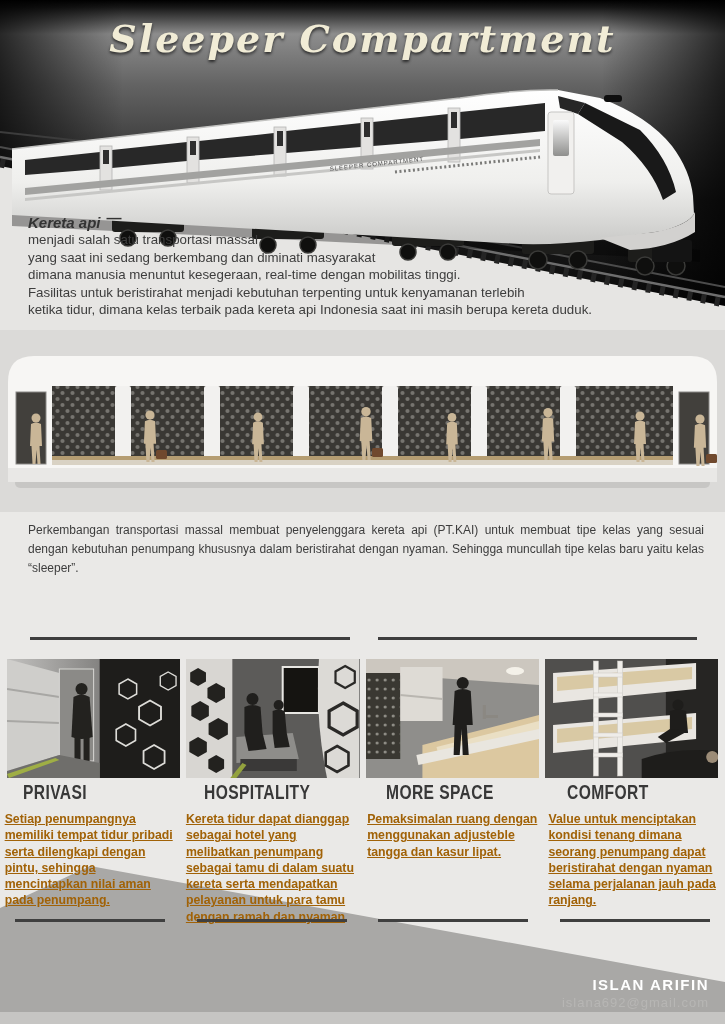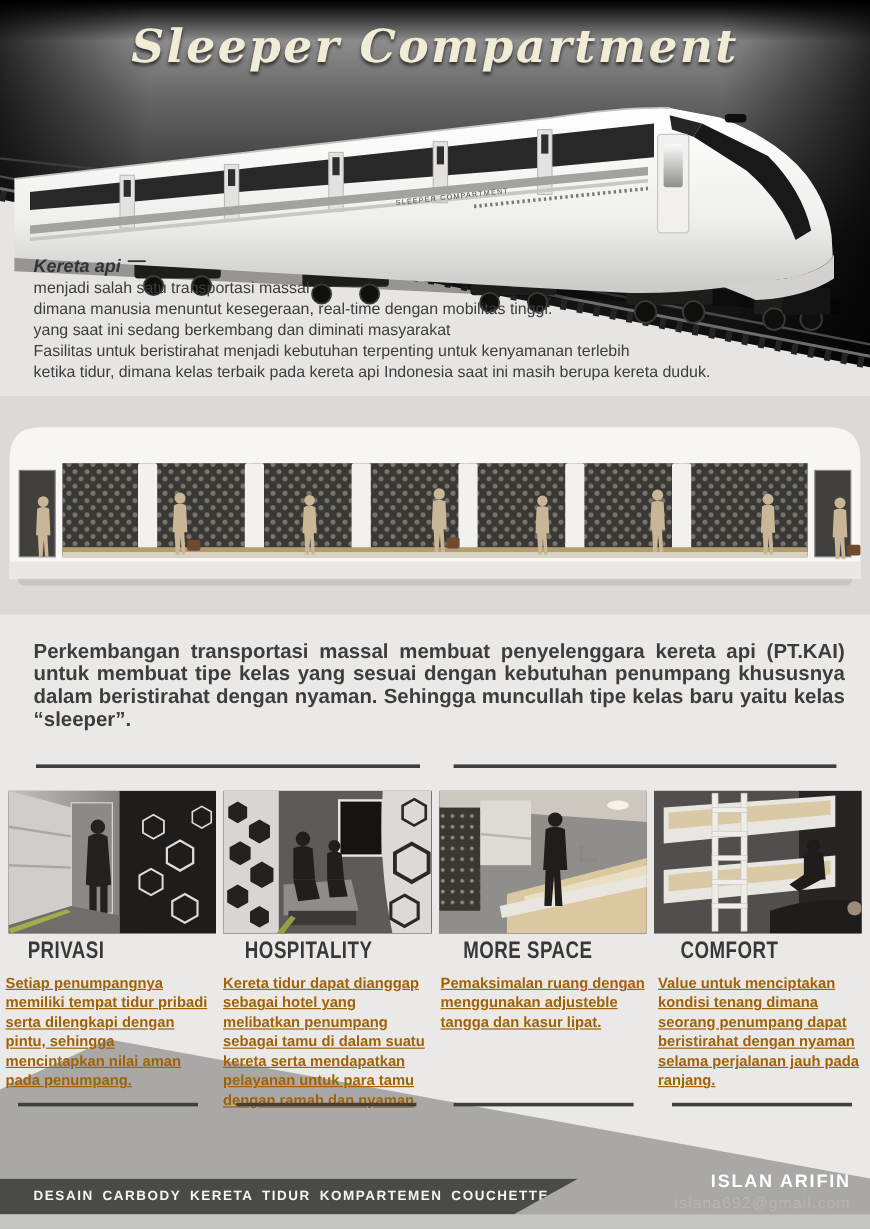--- a/index.html
+++ b/index.html
@@ -18,21 +18,21 @@
   .intro{position:absolute;left:28px;top:214px;width:678px;color:#3d3d3d;z-index:3;}
   .lead{font-size:15px;font-weight:700;font-style:italic;color:#333;}
   .lead .dash{display:inline-block;transform:translateY(-5px);margin-left:6px;font-style:normal;}
   .intro .line{font-size:13.3px;line-height:17.6px;font-weight:500;}
 
   
   .interior{position:absolute;left:0;top:330px;width:725px;height:182px;background:#dbdad8;}
 
   
   .tidur{position:absolute;left:28px;top:517px;width:676px;color:#3d3d3d;}
-  .tidur .para{margin-top:16px;font-size:17px;line-height:19px;text-align:justify;font-weight:700;}
+  .tidur .para{margin-top:4px;font-size:12px;line-height:19px;text-align:justify;font-weight:400;}
 
   
   .concept-head{position:absolute;left:30px;top:622px;width:667px;height:32px;
     display:flex;align-items:center;gap:28px;}
   .concept-head .rule{flex:1;height:3px;background:#3e3e3e;}
   .concept-script{font-family:"DejaVu Serif",serif;font-style:italic;font-weight:700;
     font-size:26px;color:#383838;white-space:nowrap;}
   .strip{position:absolute;left:7px;top:659px;width:711px;height:119px;display:flex;gap:6px;}
   .panel{flex:1;overflow:hidden;background:#6b6a68;}
   .panel svg{display:block;width:100%;height:100%;}
@@ -146,22 +146,22 @@
       <path d="M558,96 L585,103 L578,114 L560,108 Z" fill="#262626"></path>
       <rect x="604" y="95" width="18" height="7" rx="3" fill="#0e0e0e"></rect>
       <rect x="548" y="112" width="26" height="82" rx="3" fill="#f1f0ee" stroke="#c6c5c3"></rect>
       <rect x="553" y="120" width="16" height="36" rx="2" fill="url(#doorWin)"></rect>
       <path d="M600,238 L655,232 Q690,225 695,212 L695,232 Q670,248 630,250 Z" fill="#d2d1cf"></path>
     </svg>
     <div class="poster-title">Sleeper Compartment</div>
     <div class="intro">
       <div class="lead"><span>Kereta api</span><span class="dash">—</span></div>
       <div class="line">menjadi salah satu transportasi massal</div>
+      <div class="line">yang saat ini sedang berkembang dan diminati masyarakat</div>
       <div class="line">dimana manusia menuntut kesegeraan, real-time dengan mobilitas tinggi.</div>
-      <div class="line">yang saat ini sedang berkembang dan diminati masyarakat</div>
       <div class="line">Fasilitas untuk beristirahat menjadi kebutuhan terpenting untuk kenyamanan terlebih</div>
       <div class="line">ketika tidur, dimana kelas terbaik pada kereta api Indonesia saat ini masih berupa kereta duduk.</div>
     </div>
   </div>
 
   <div class="interior">
     <svg width="725" height="182" viewBox="0 0 725 182" aria-hidden="true">
       <defs>
         <pattern id="hexdots" width="10" height="12" patternUnits="userSpaceOnUse">
           <circle cx="2.5" cy="3" r="2.1" fill="#cfcdc7"></circle>
@@ -370,18 +370,15 @@
     <div class="u"></div>
     <div class="u"></div>
     <div class="u"></div>
   </div>
 
   <div class="mountain"></div>
   <div class="credit">
     <div class="author">ISLAN ARIFIN</div>
     <div class="email">islana692@gmail.com</div>
   </div>
-  <div class="banner">
-    <span>DESAIN CARBODY KERETA TIDUR KOMPARTEMEN COUCHETTE</span>
-  </div>
   <div class="bottom-strip"></div>
 
 </div>
 
 </body></html>

